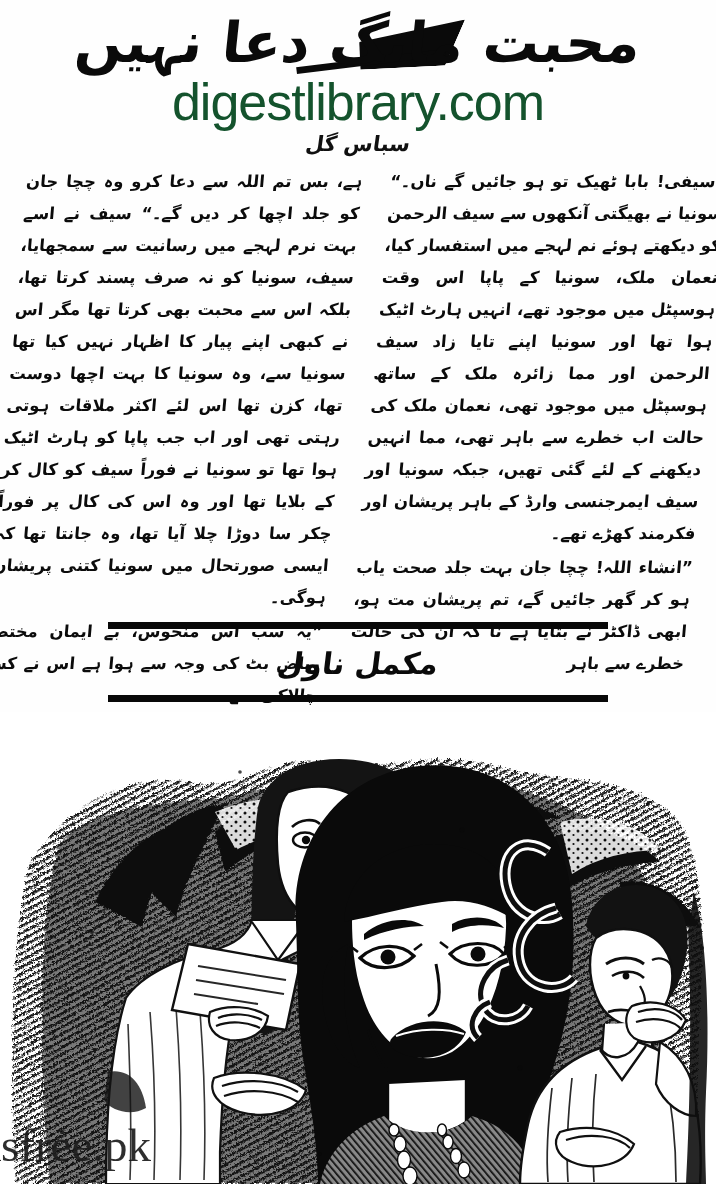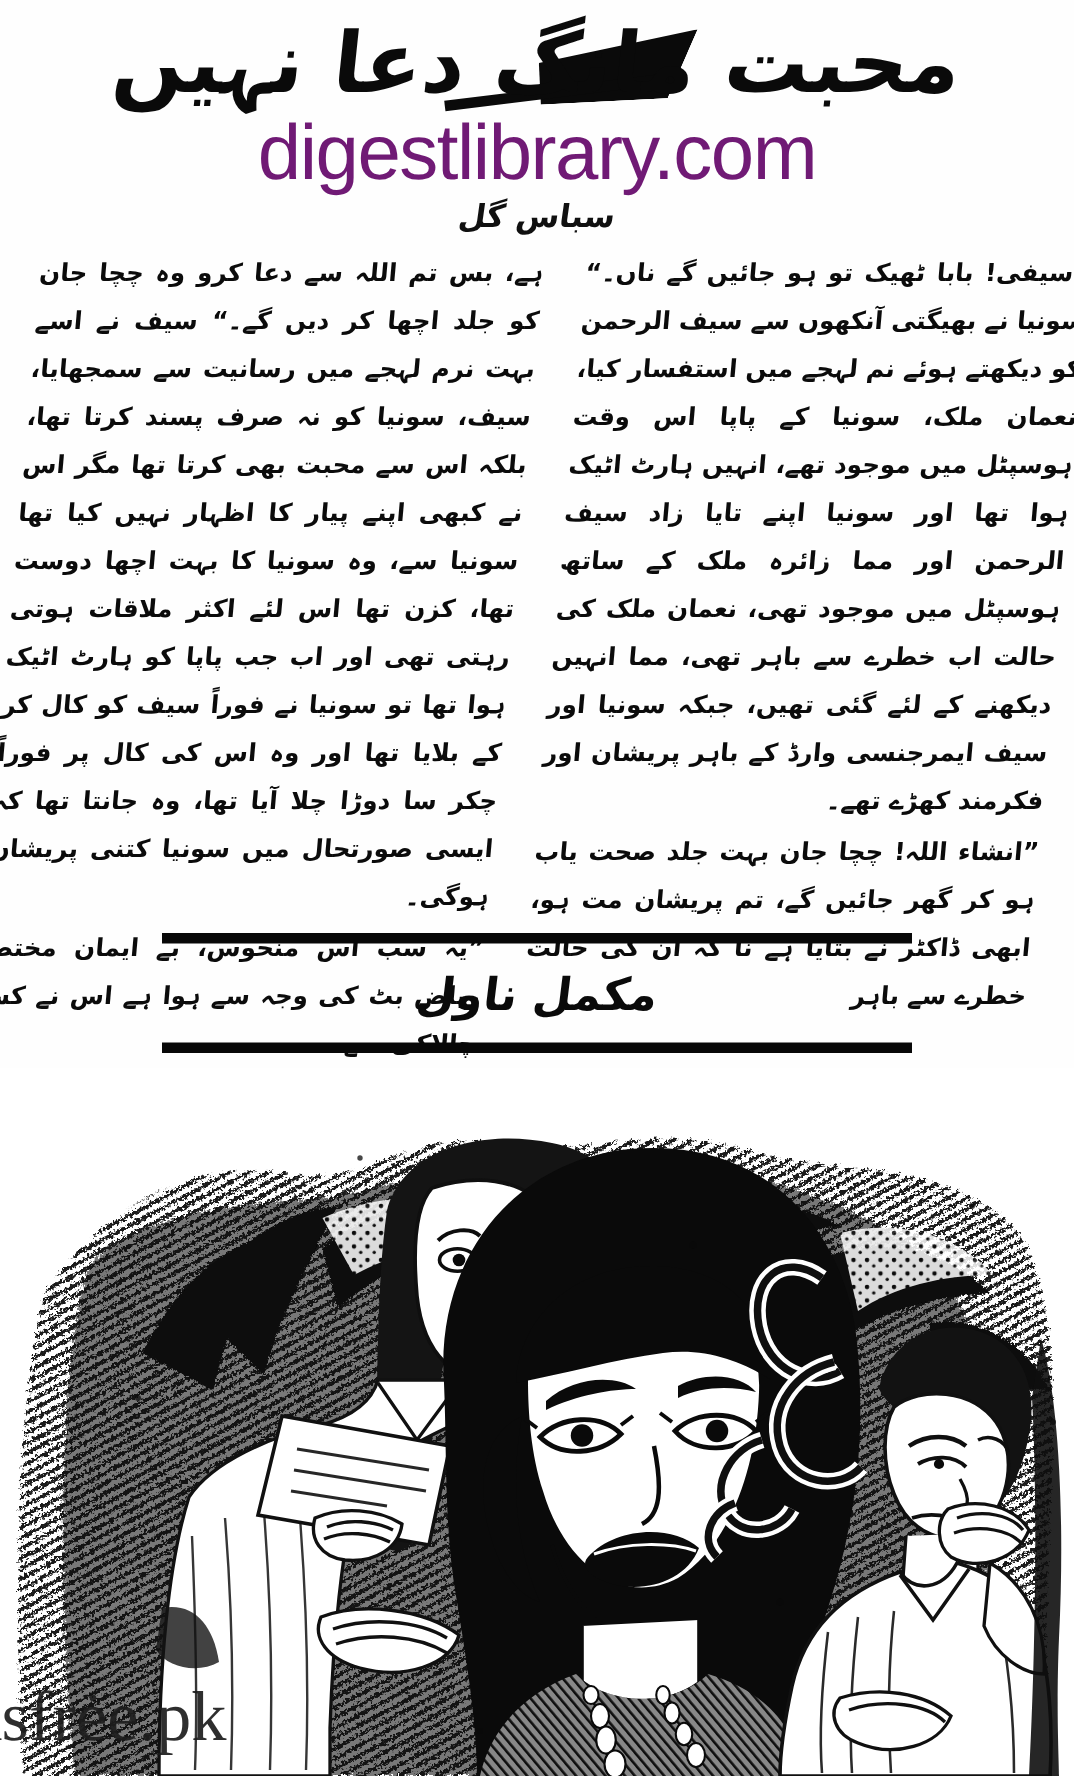--- a/index.html
+++ b/index.html
@@ -78,21 +78,21 @@
   
   .watermark-top {
     position: absolute;
     left: 0;
     top: 72px;
     width: 716px;
     text-align: center;
     font-family: "Liberation Sans", sans-serif;
     font-size: 52px;
     font-weight: 400;
-    color: #701a75;
+    color: #14532d;
     letter-spacing: -1px;
     z-index: 5;
     pointer-events: none;
   }
   .watermark-bottom {
     position: absolute;
     left: -46px;
     bottom: 12px;
     font-family: "Liberation Serif", serif;
     font-size: 47px;

